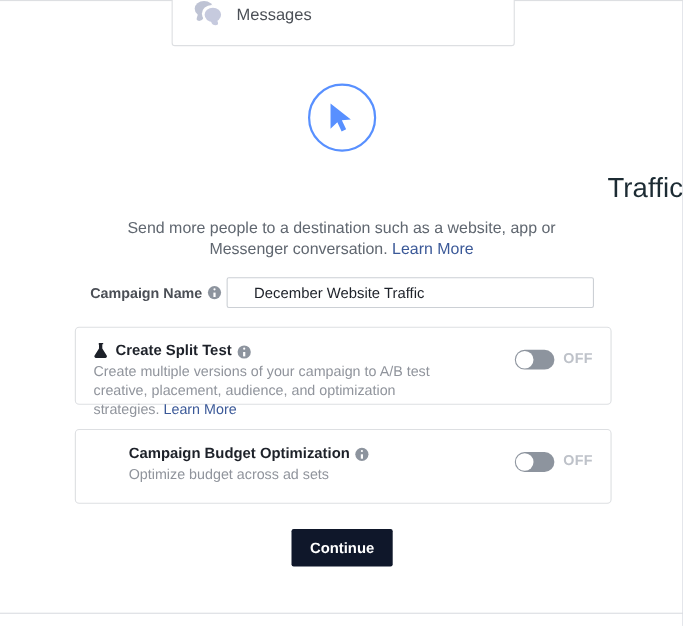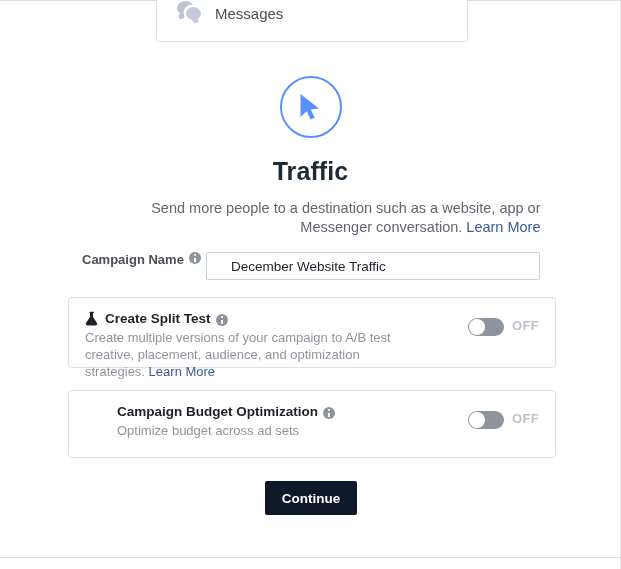--- a/index.html
+++ b/index.html
@@ -119,32 +119,32 @@
     position: absolute;
     left: 50%;
     top: 50%;
     transform: translate(-52%, -50%);
   }
   #objective-title {
     margin-top: 18px;
     font-size: 25px;
     line-height: 30px;
     color: #1c2b33;
-    font-weight: 700;
+    font-weight: 400;
     letter-spacing: 0.1px;
+    text-align: right;
   }
   #objective-desc {
     margin-top: 13px;
     font-size: 14.5px;
     line-height: 19px;
     color: #606770;
     width: 460px;
     margin-left: auto;
     margin-right: auto;
-    text-align: right;
   }
   .learn-more {
     color: #3b5998;
     cursor: pointer;
   }
 
   
   #campaign-name-row {
     position: absolute;
     left: 0;
@@ -154,21 +154,21 @@
     display: flex;
     align-items: center;
   }
   #campaign-name-label-wrap {
     position: absolute;
     left: 82px;
     top: 0;
     width: 112px;
     height: 28px;
     display: flex;
-    align-items: flex-start;
+    align-items: center;
     justify-content: flex-start;
   }
   #campaign-name-label {
     font-size: 13px;
     font-weight: bold;
     color: #4b4f56;
     white-space: nowrap;
   }
   .info-icon {
     display: inline-block;

